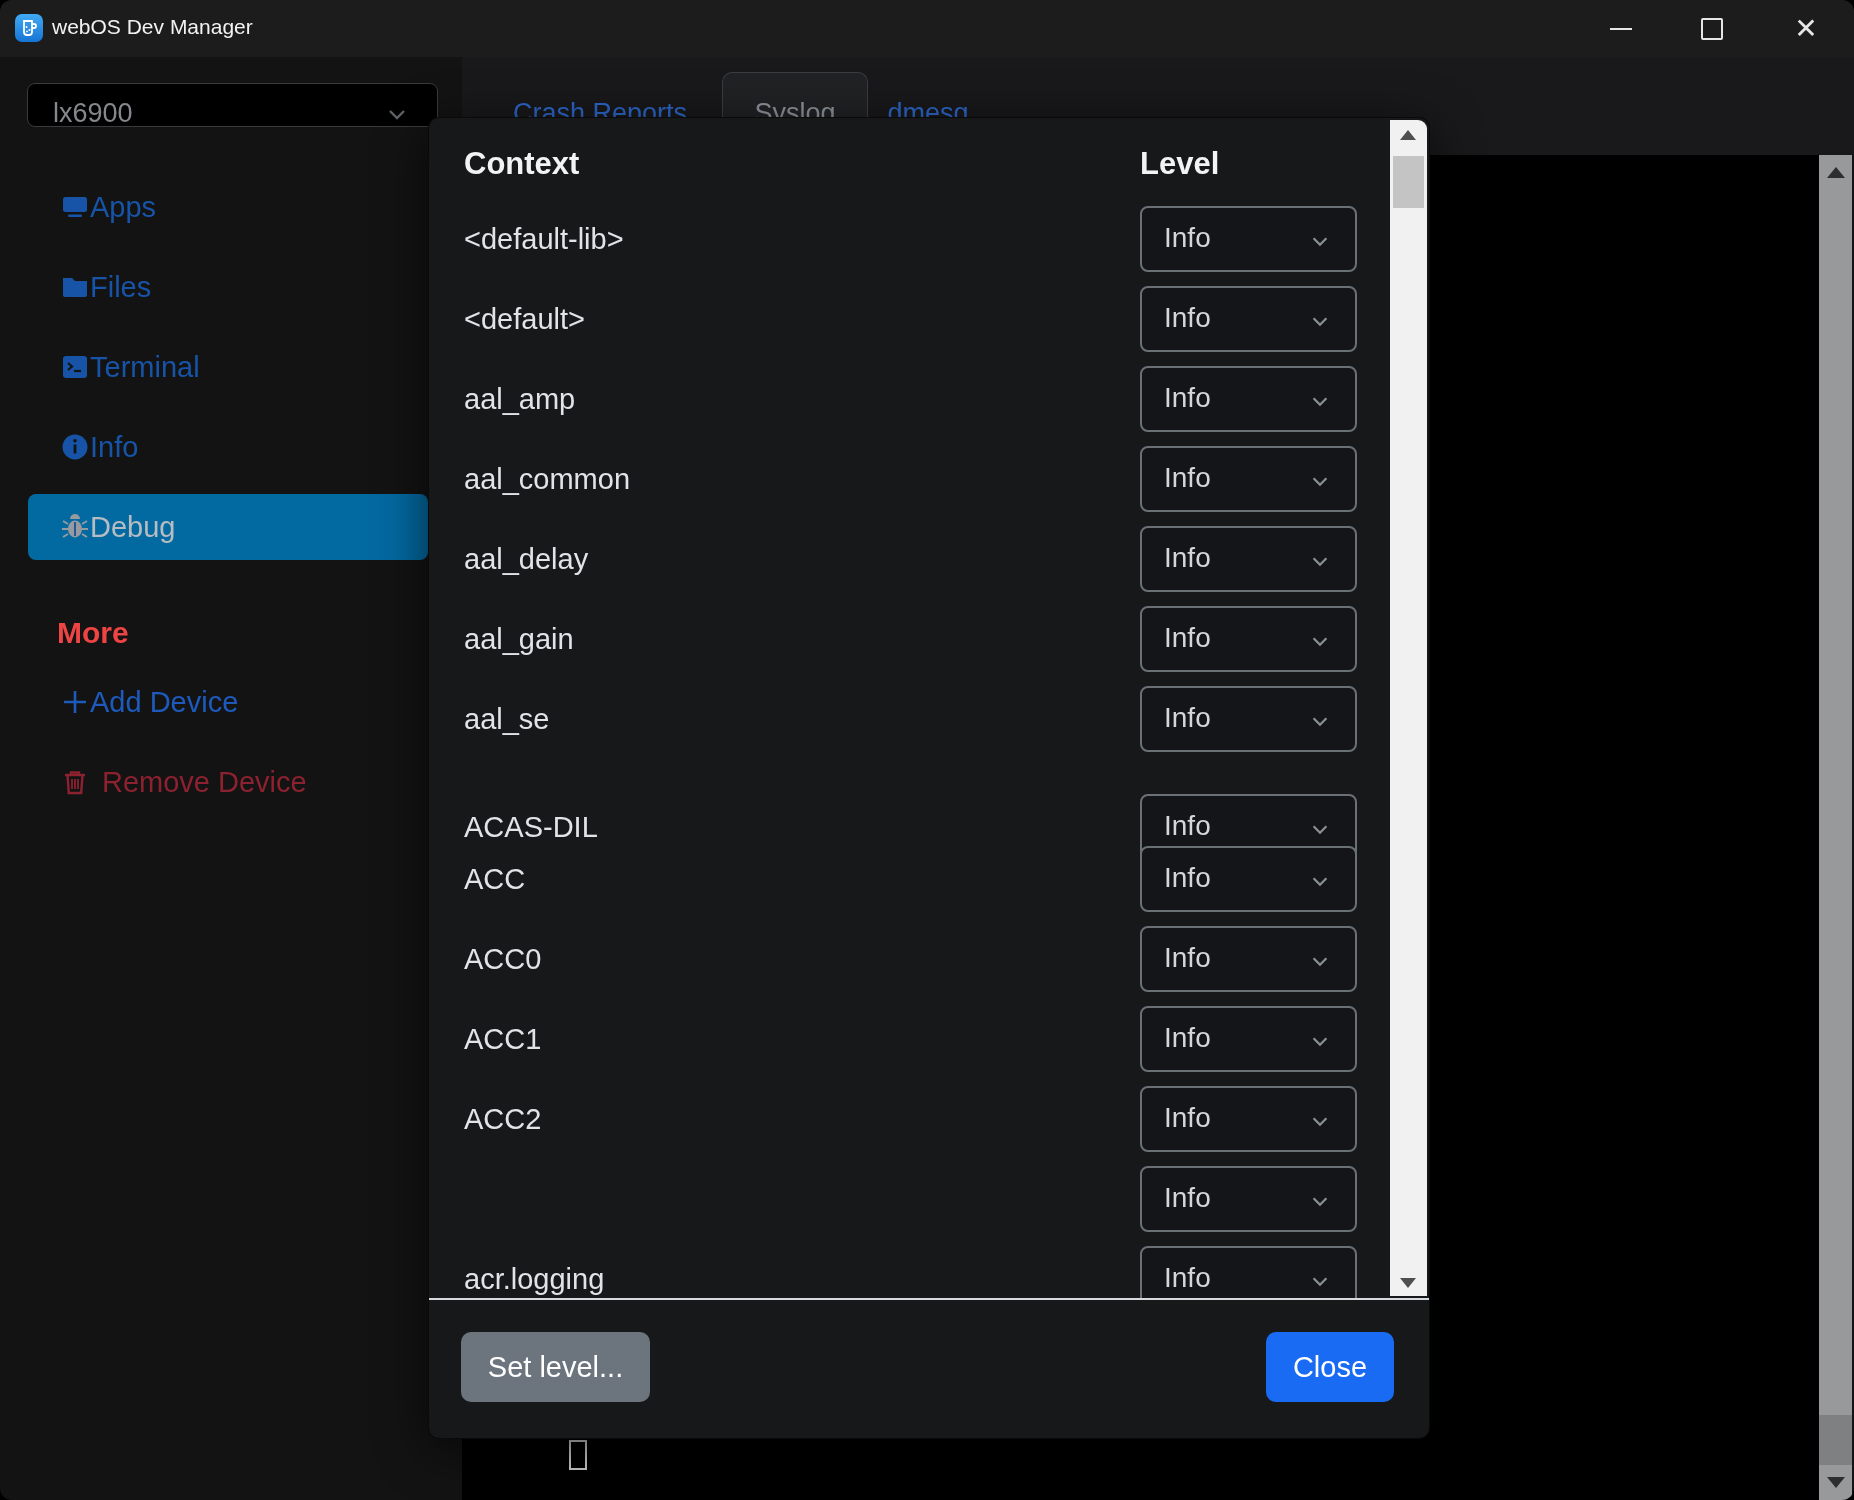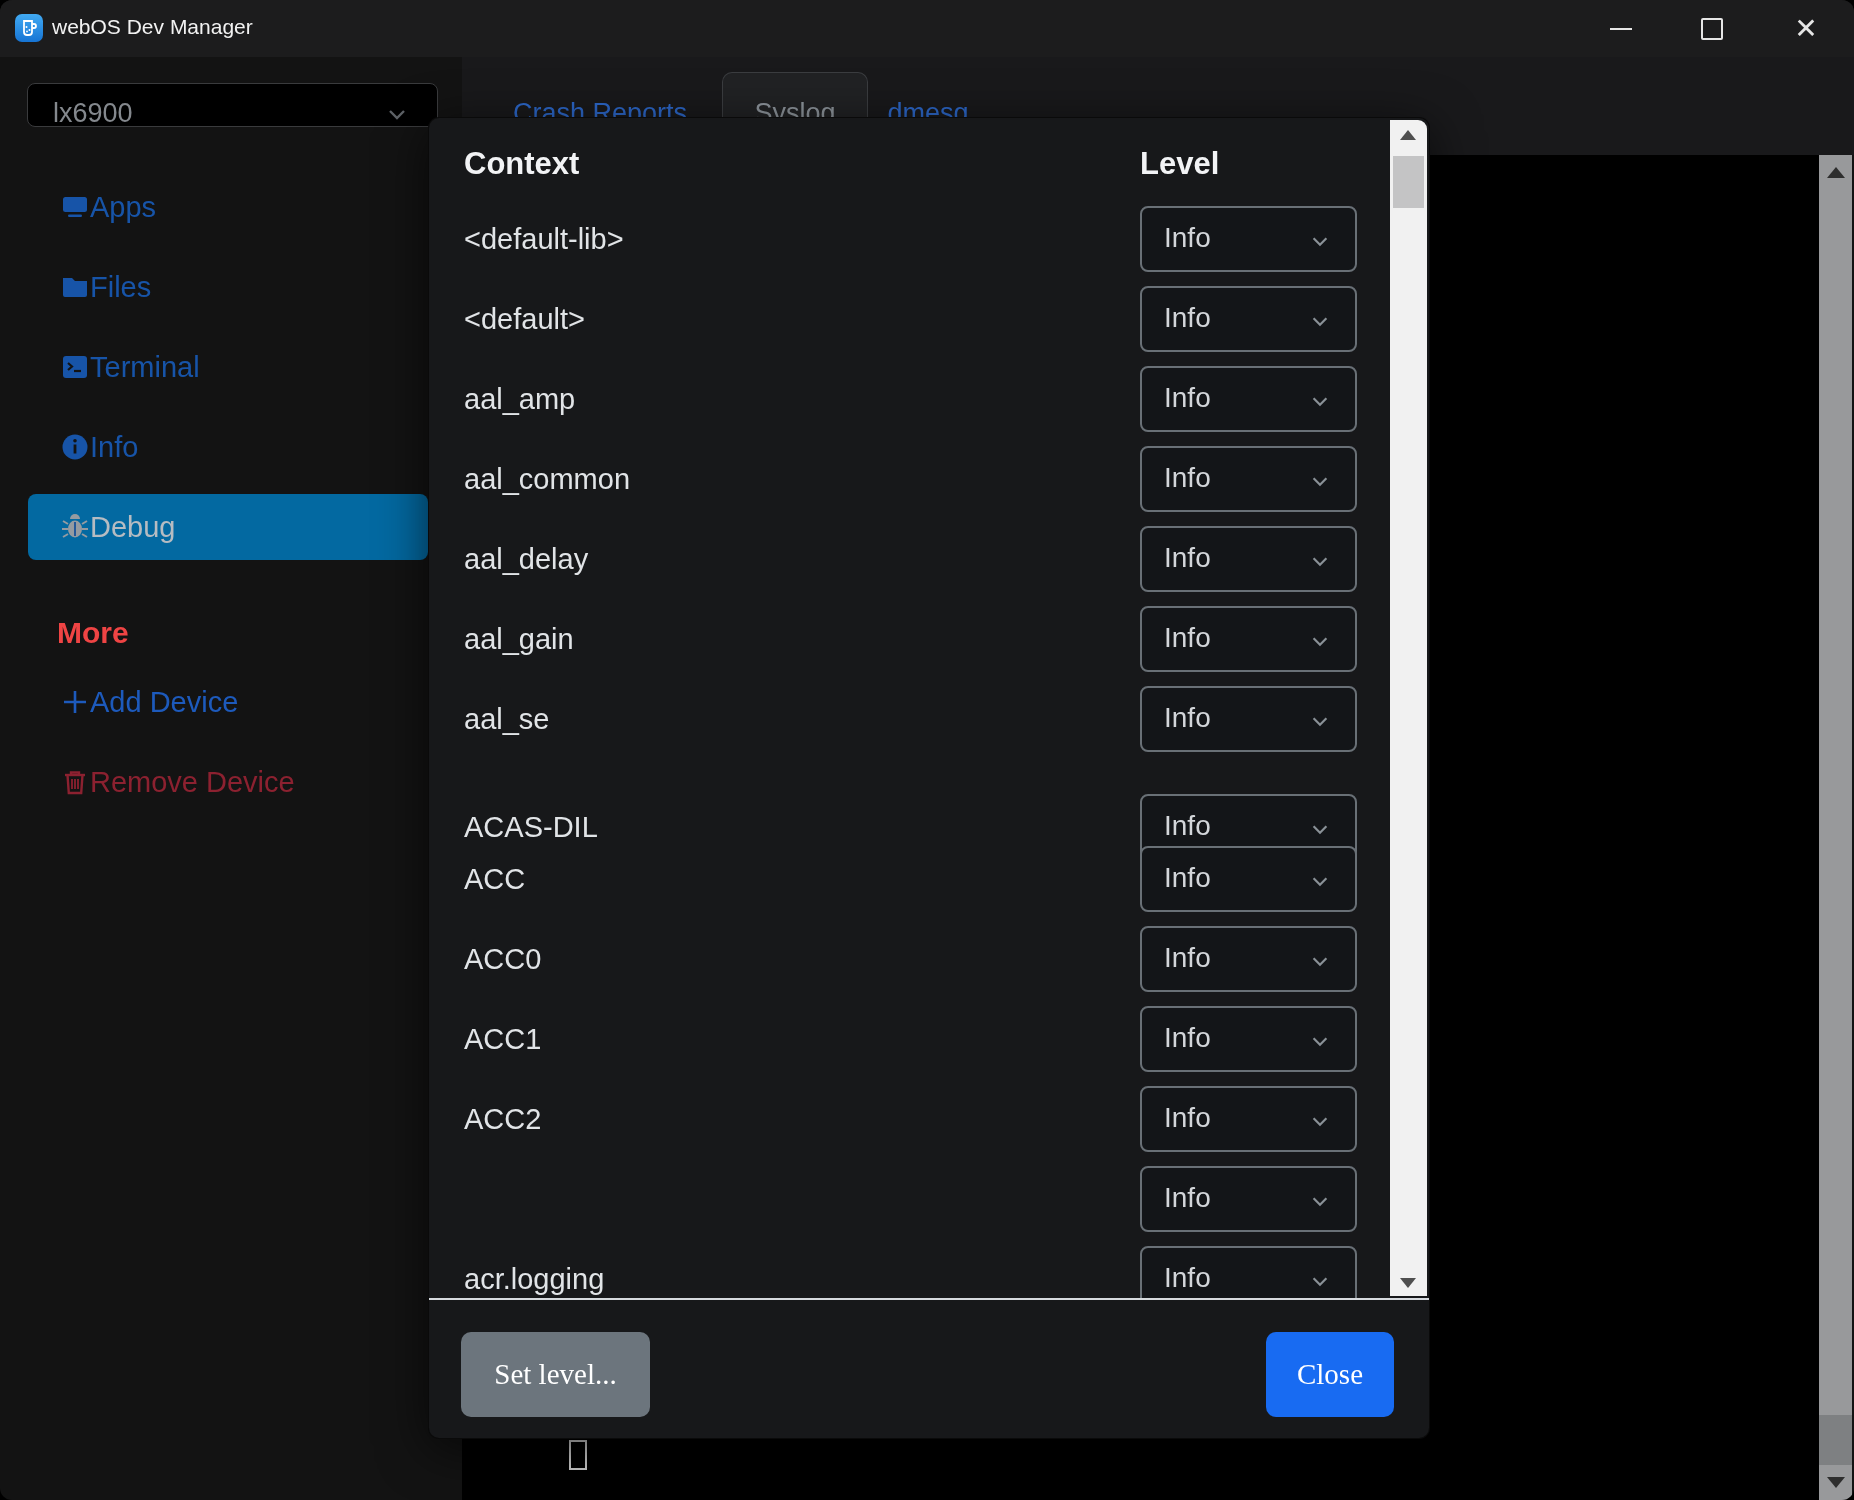--- a/index.html
+++ b/index.html
@@ -54,22 +54,22 @@
   .lvl-select{position:absolute;left:711px;top:0;width:217px;height:66px;background:#131518;
     border:2px solid #697076;border-radius:8px;box-sizing:border-box;}
   .lvl-select .val{position:absolute;left:22px;top:14px;font-size:28px;color:#d3d6da;}
   .lvl-select .chev{position:absolute;right:24px;top:22px;color:#8a9197;}
   .dlg-scrollbar{position:absolute;left:961px;top:2px;width:37px;height:1176px;background:#f1f1f1;border-radius:0 9px 0 0;}
   .dlg-scrollbar .thumb{position:absolute;left:3px;top:36px;width:31px;height:52px;background:#c4c4c5;}
   .sarr{width:0;height:0;position:absolute;left:10px;}
   .sarr.up{border-left:8px solid transparent;border-right:8px solid transparent;border-bottom:10px solid #4f4f4f;top:10px;}
   .sarr.down{border-left:8px solid transparent;border-right:8px solid transparent;border-top:10px solid #4f4f4f;bottom:8px;}
   .dlg-footer{position:absolute;left:0;top:1180px;width:1000px;height:140px;border-top:2px solid #d6dade;box-sizing:border-box;}
-  .btn{position:absolute;top:32px;height:85px;border:none;border-radius:10px;font-size:29px;color:#fff;
-    font-family:Liberation Serif, serif;display:flex;align-items:center;justify-content:center;cursor:pointer;}
+  .btn{position:absolute;top:32px;height:70px;border:none;border-radius:10px;font-size:29px;color:#fff;
+    font-family:Liberation Sans, sans-serif;display:flex;align-items:center;justify-content:center;cursor:pointer;}
   .btn.secondary{left:32px;width:189px;background:#6c757d;}
   .btn.primary{left:837px;width:128px;background:#186bf2;}
   svg{display:block;}
 </style>
 </head>
 <body>
 
 <div class="window">
 
   <div class="titlebar">
@@ -173,21 +173,21 @@
   <div class="more-label">More</div>
   <div id="action-list">
       <div class="nav-item" style="top: 669px; color: rgb(29, 90, 188);">
         <span class="icon">
           <svg width="30" height="30" viewBox="0 0 30 30">
             <path d="M15 4 v22 M4 15 h22" stroke="currentColor" stroke-width="2.6"></path>
           </svg>
         </span>
         <span class="lbl">Add Device</span>
       </div>
-      <div class="nav-item" style="top: 749px; color: rgb(140, 33, 48);">
+      <div class="nav-item" style="top: 749px; color: rgb(140, 33, 48); gap: 12px;">
         <span class="icon">
           <svg width="30" height="30" viewBox="0 0 30 30">
             <path d="M5 8 h20" stroke="currentColor" stroke-width="2.4"></path>
             <path d="M11 8 v-2.5 h8 V8" fill="none" stroke="currentColor" stroke-width="2.4"></path>
             <path d="M7.5 8 l1.3 18 h12.4 l1.3 -18" fill="none" stroke="currentColor" stroke-width="2.4"></path>
             <path d="M12 12 v10 M15 12 v10 M18 12 v10" stroke="currentColor" stroke-width="1.8"></path>
           </svg>
         </span>
         <span class="lbl">Remove Device</span>
       </div>

